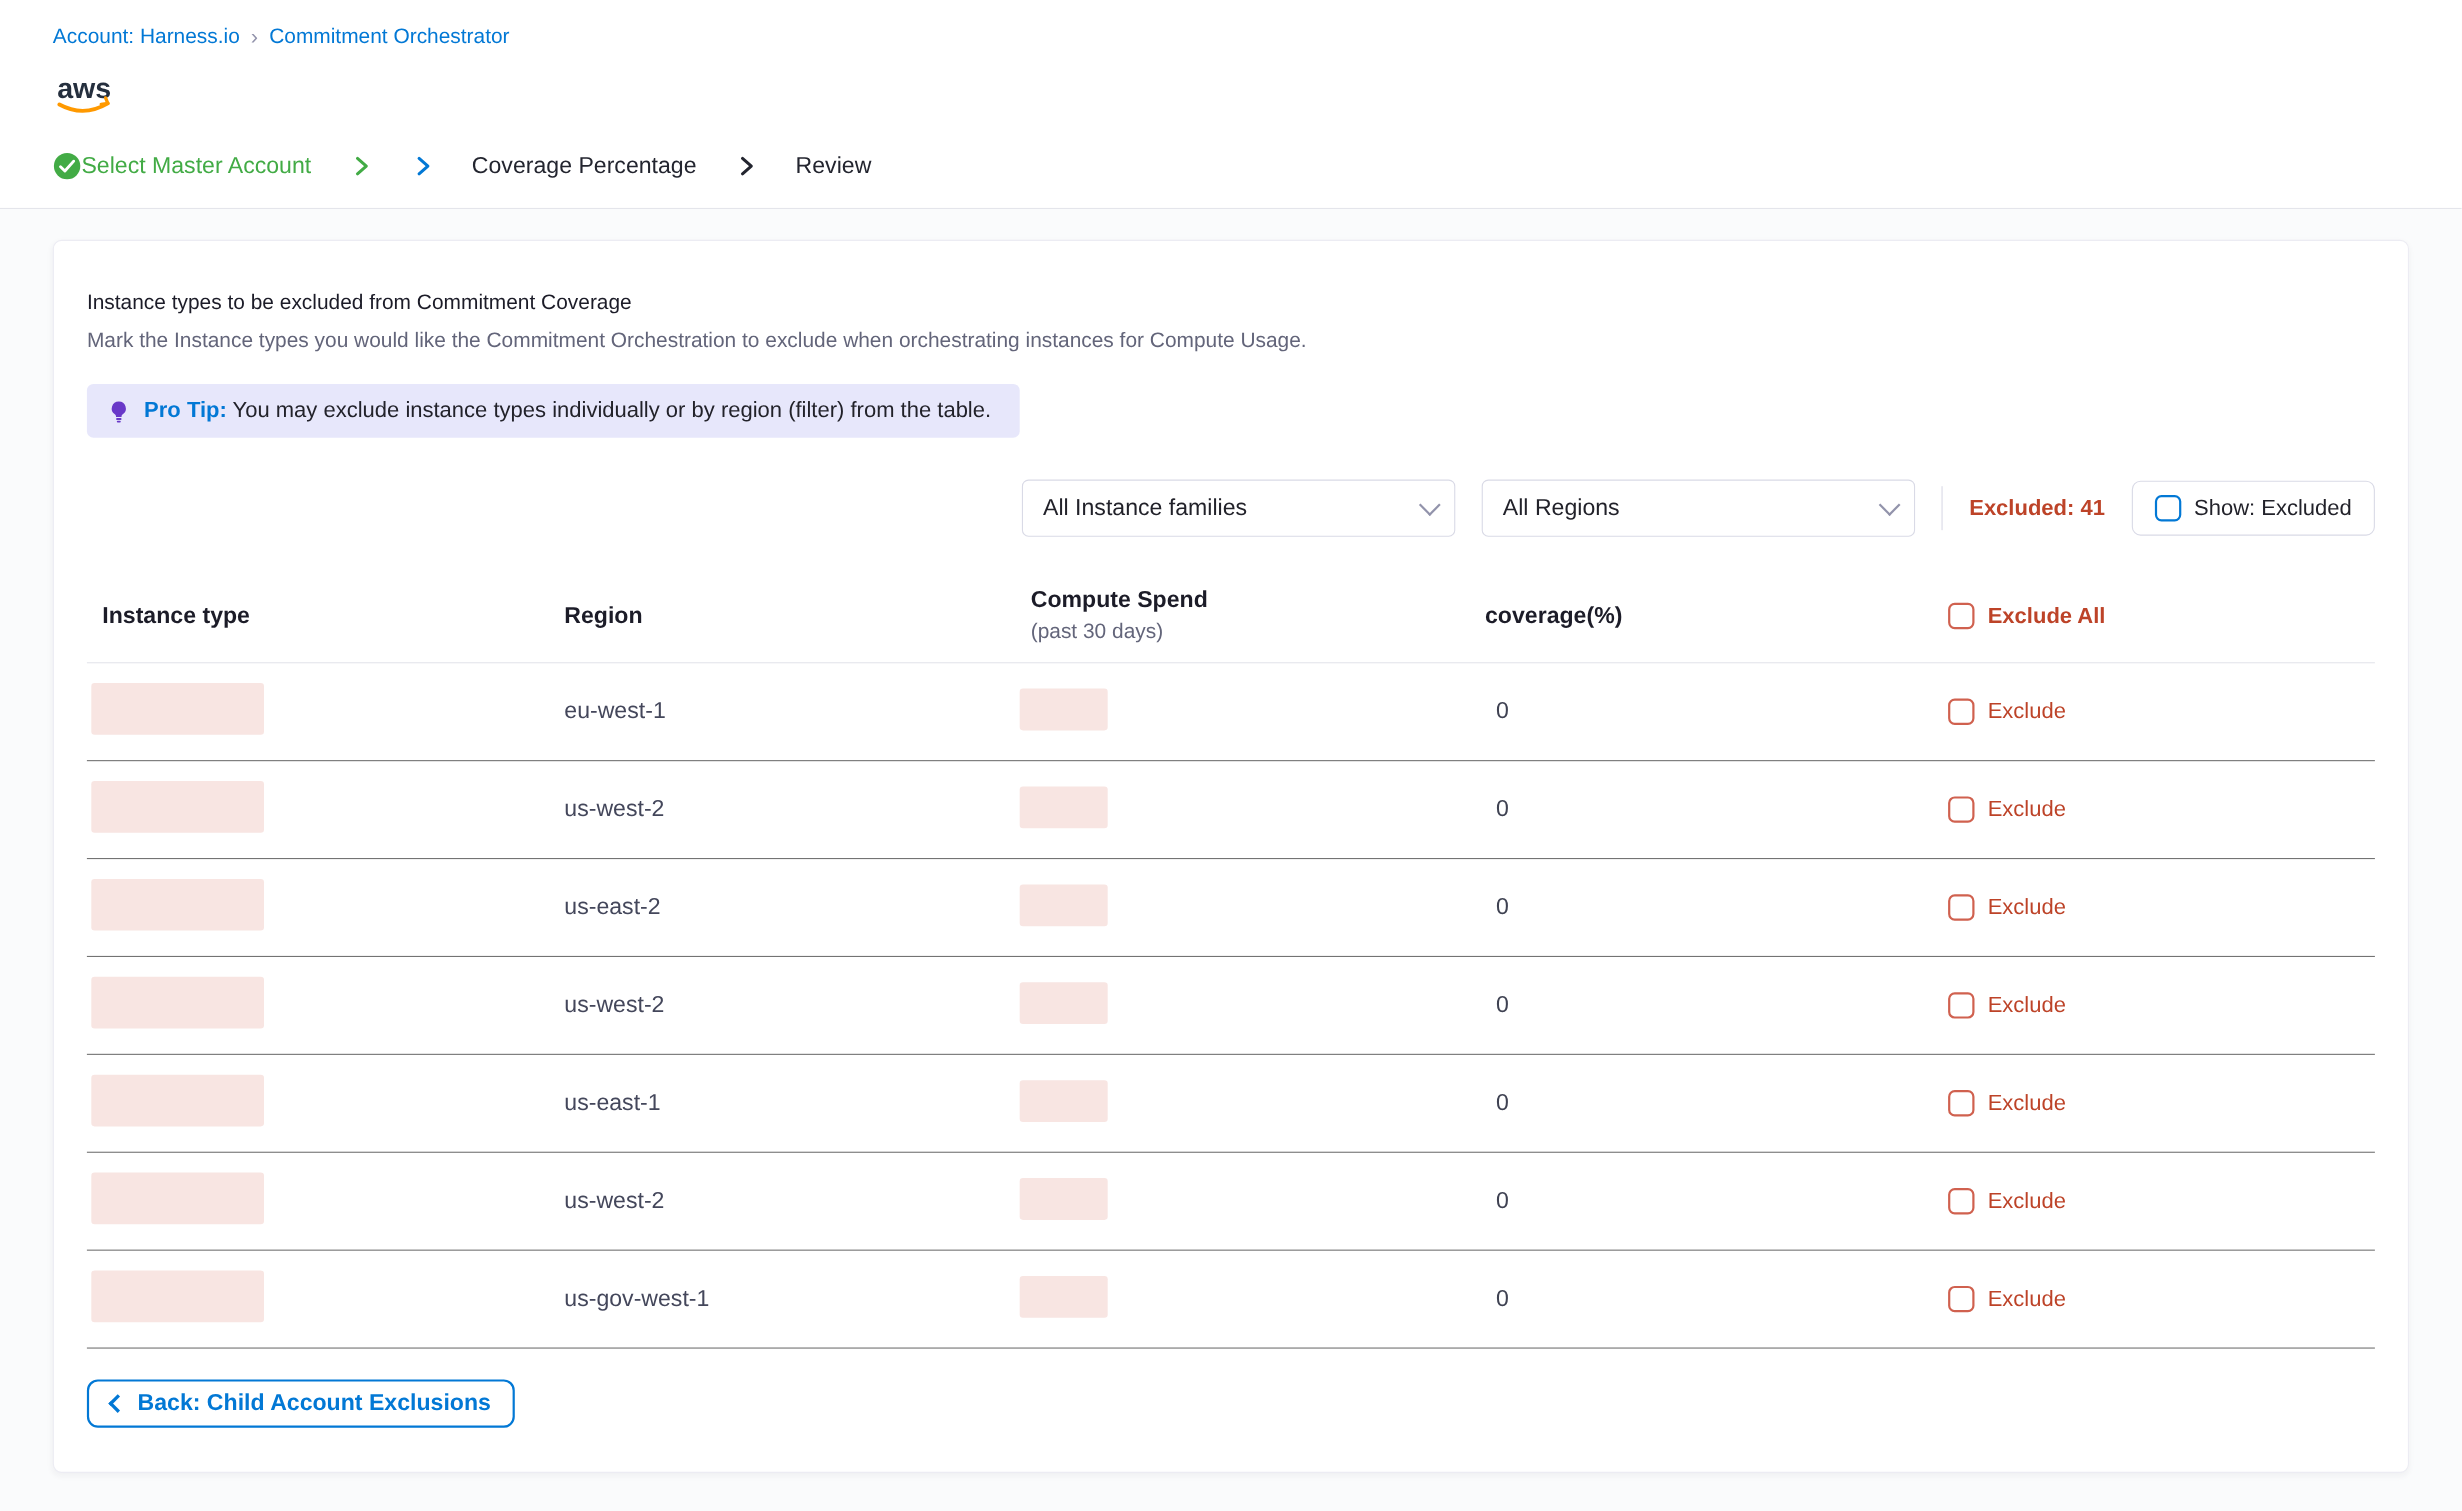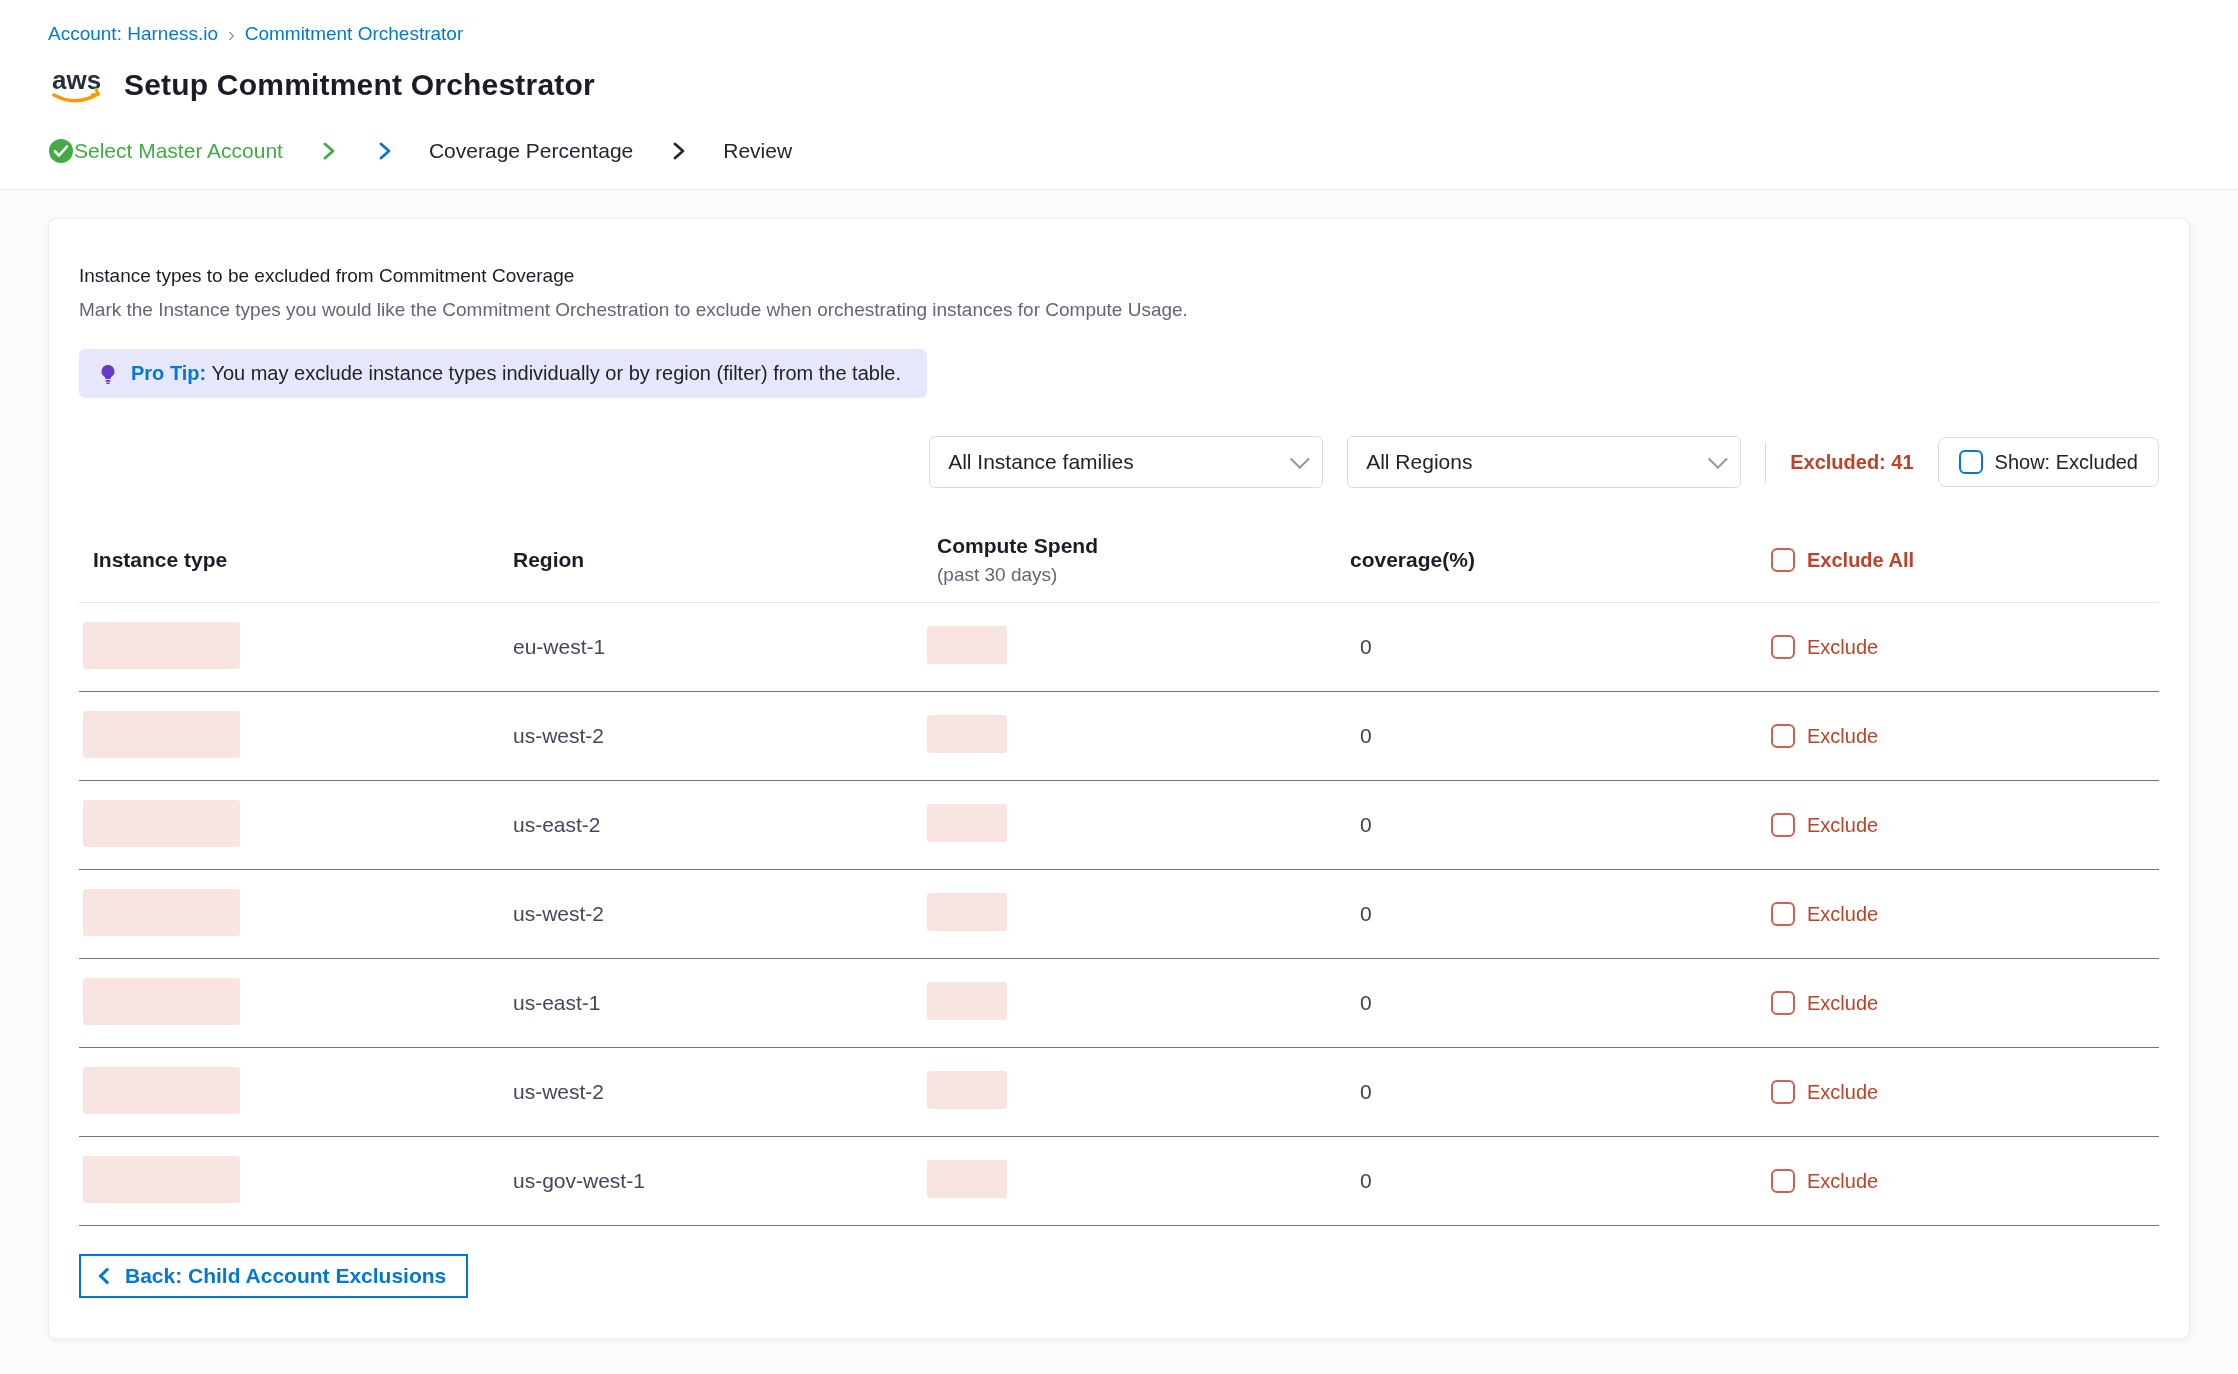--- a/index.html
+++ b/index.html
@@ -84,42 +84,41 @@
   .c-region span { font-size: 21px; color: #44475b; }
   .trow .c-cov { padding-left: 24px; font-size: 21px; color: #3f4252; }
   .c-excl { display: flex; align-items: center; gap: 12px; }
   .excl-label { font-size: 20px; color: var(--red, #bd4328); cursor: pointer; }
   .th-exclude-all { display: flex; align-items: center; gap: 12px; }
   .th-exclude-all .excl-label { font-weight: 600; }
 
   
   .back-btn {
     margin-top: 28px; display: inline-flex; align-items: center; gap: 12px;
-    border: 2px solid var(--accent, #0278d5); border-radius: 0; background: #fff;
+    border: 2px solid var(--accent, #0278d5); border-radius: 10px; background: #fff;
     color: var(--accent, #0278d5); font-size: 21px; font-weight: 700;
     padding: 8px 20px; cursor: pointer; font-family: inherit;
   }
   .chev-left { width: 12px; height: 12px; border-left: 3px solid var(--accent, #0278d5); border-bottom: 3px solid var(--accent, #0278d5); transform: rotate(45deg); }
 </style>
 </head>
 <body>
 
 <div class="top-section">
   <div class="breadcrumb">
     <a>Account: Harness.io</a>
     <span class="sep">›</span>
     <a>Commitment Orchestrator</a>
   </div>
   <div class="title-row">
     <svg class="aws-logo" viewBox="0 0 58 40">
       <text x="4" y="24" font-size="26" font-weight="bold" font-family="Liberation Sans, sans-serif" fill="#252f3e">aws</text>
       <path d="M6 30 Q 28 42 50 29" stroke="#ff9900" stroke-width="3.5" fill="none" stroke-linecap="round"></path>
       <path d="M50 29 l-2 -5 M50 29 l-6 1" stroke="#ff9900" stroke-width="3" fill="none" stroke-linecap="round"></path>
     </svg>
-    <div class="page-title">Setup Commitment Orchestrator</div>
   </div>
 </div>
 
 <div class="stepper">
   <div class="step step-completed">
     <svg class="check-circle" viewBox="0 0 26 26">
       <circle cx="13" cy="13" r="12" fill="#42ab45"></circle>
       <path d="M7 13.5 l4 4 l8 -9" stroke="#ffffff" stroke-width="2.6" fill="none" stroke-linecap="round" stroke-linejoin="round"></path>
     </svg>
     <span>Select Master Account</span>

